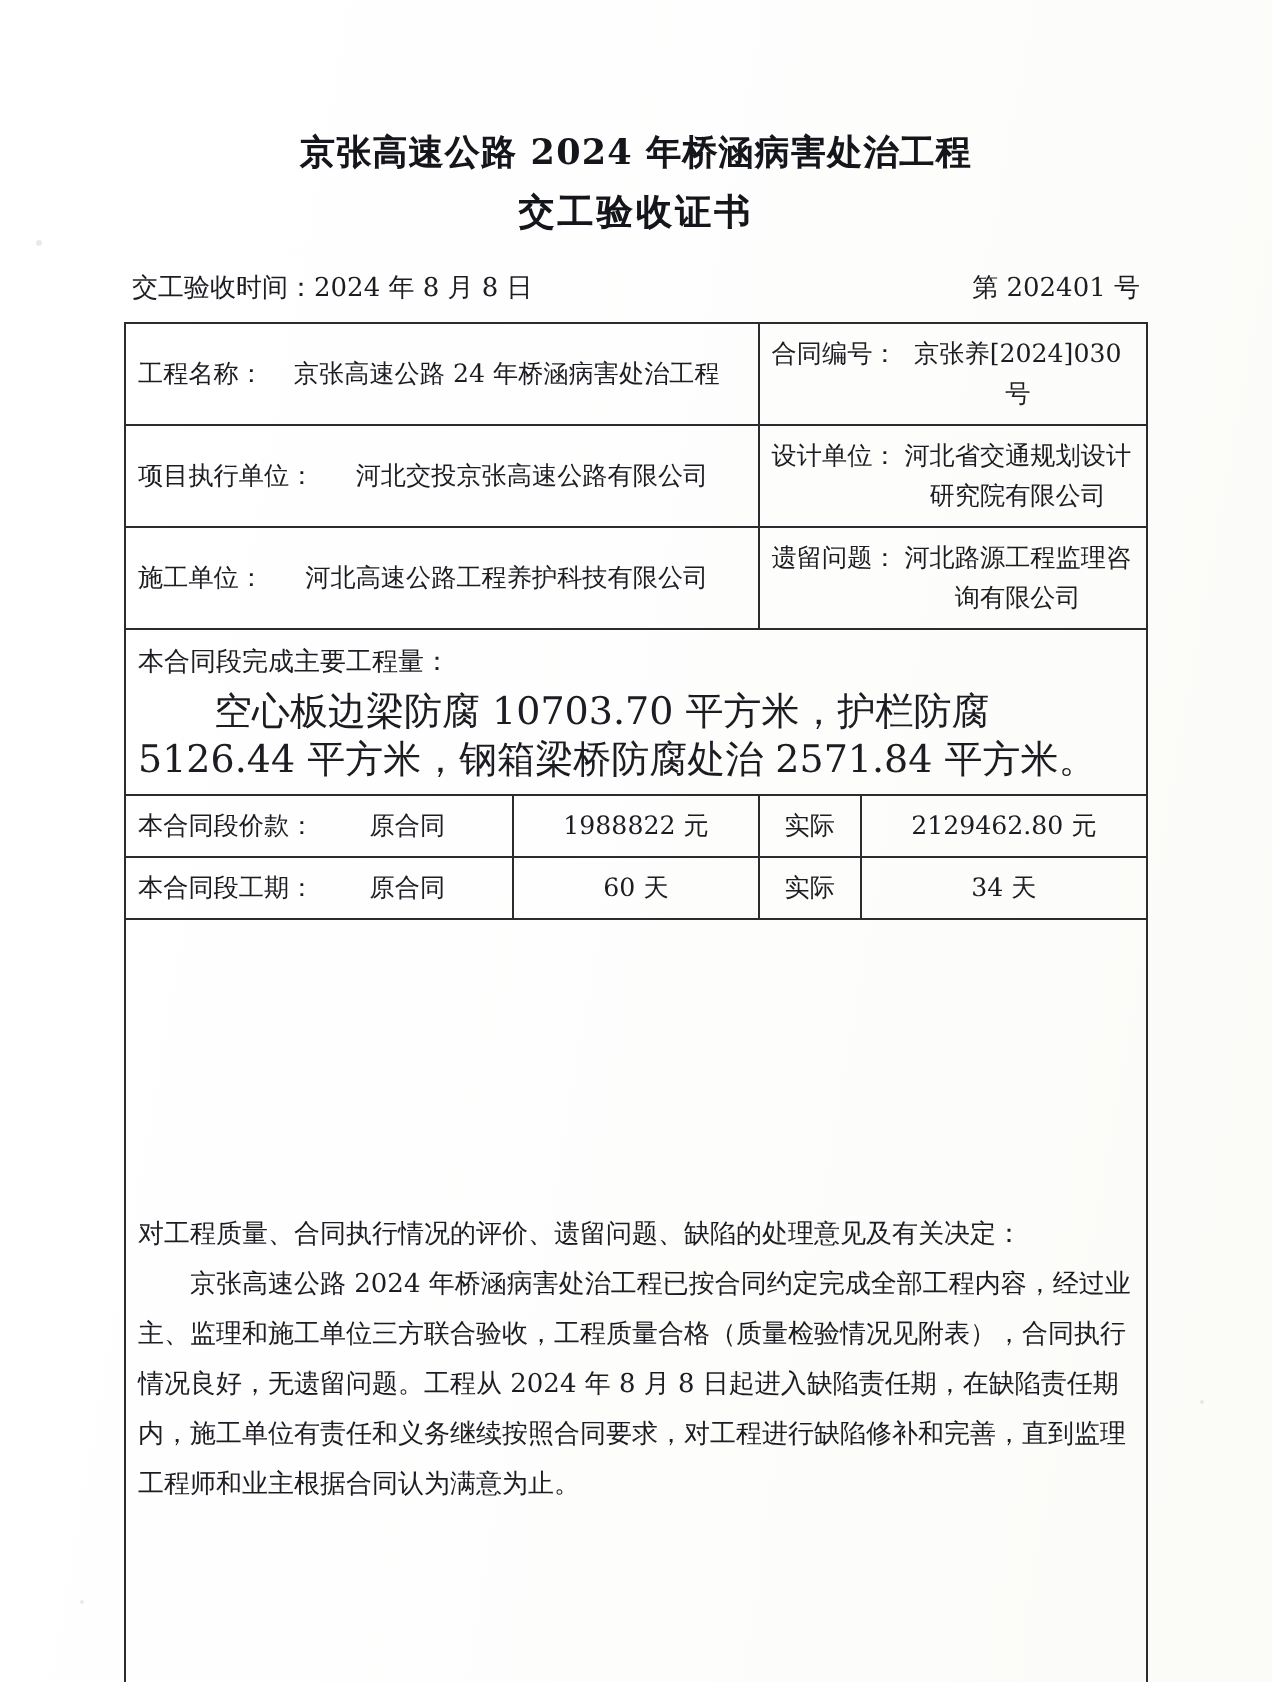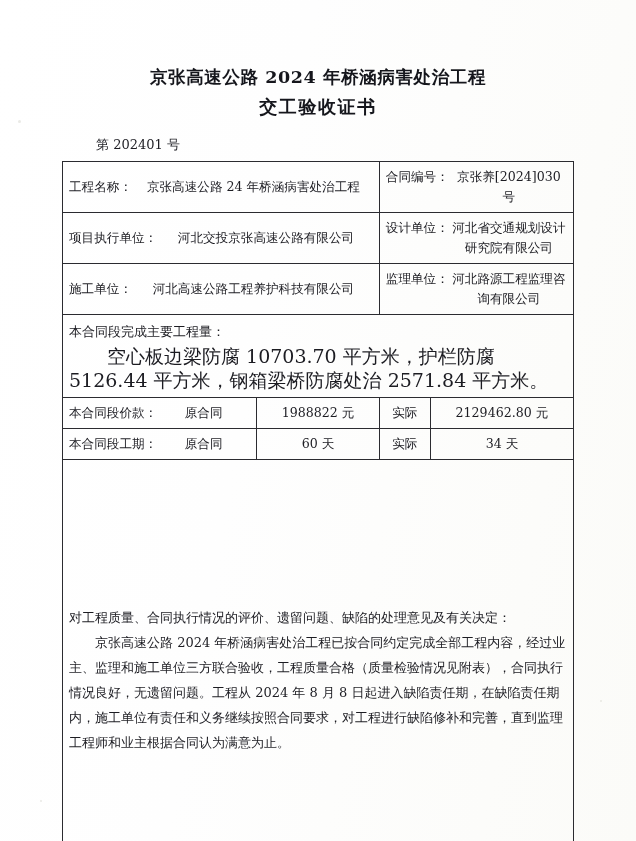--- a/index.html
+++ b/index.html
@@ -126,20 +126,23 @@
   <div class="paper-tint"></div>
 
   <div class="content">
 
     <div class="title-block">
       <div class="title-line1">京张高速公路 2024 年桥涵病害处治工程</div>
       <div class="title-line2">交工验收证书</div>
     </div>
 
     <div class="meta-row">
+      <div class="meta-left">
+        <span>交工验收时间：</span><span>2024 年 8 月 8 日</span>
+      </div>
       <div class="meta-right">第 202401 号</div>
     </div>
 
     <table class="doc">
       <colgroup>
         <col style="width:38%">
         <col style="width:24%">
         <col style="width:10%">
         <col style="width:28%">
       </colgroup>
@@ -176,21 +179,21 @@
 
         <tr>
           <td colspan="2">
             <div class="cell-pair">
               <span class="k">施工单位：</span>
               <span class="v">河北高速公路工程养护科技有限公司</span>
             </div>
           </td>
           <td colspan="2">
             <div class="cell-pair">
-              <span class="k">监理单位：</span>
+              <span class="k">遗留问题：</span>
               <span class="v">河北路源工程监理咨询有限公司</span>
             </div>
           </td>
         </tr>
 
         <tr>
           <td colspan="4" class="qty-cell">
             <div class="qty-lead">本合同段完成主要工程量：</div>
             <div class="qty-body">空心板边梁防腐 10703.70 平方米，护栏防腐 5126.44 平方米，钢箱梁桥防腐处治 2571.84 平方米。</div>
           </td>

